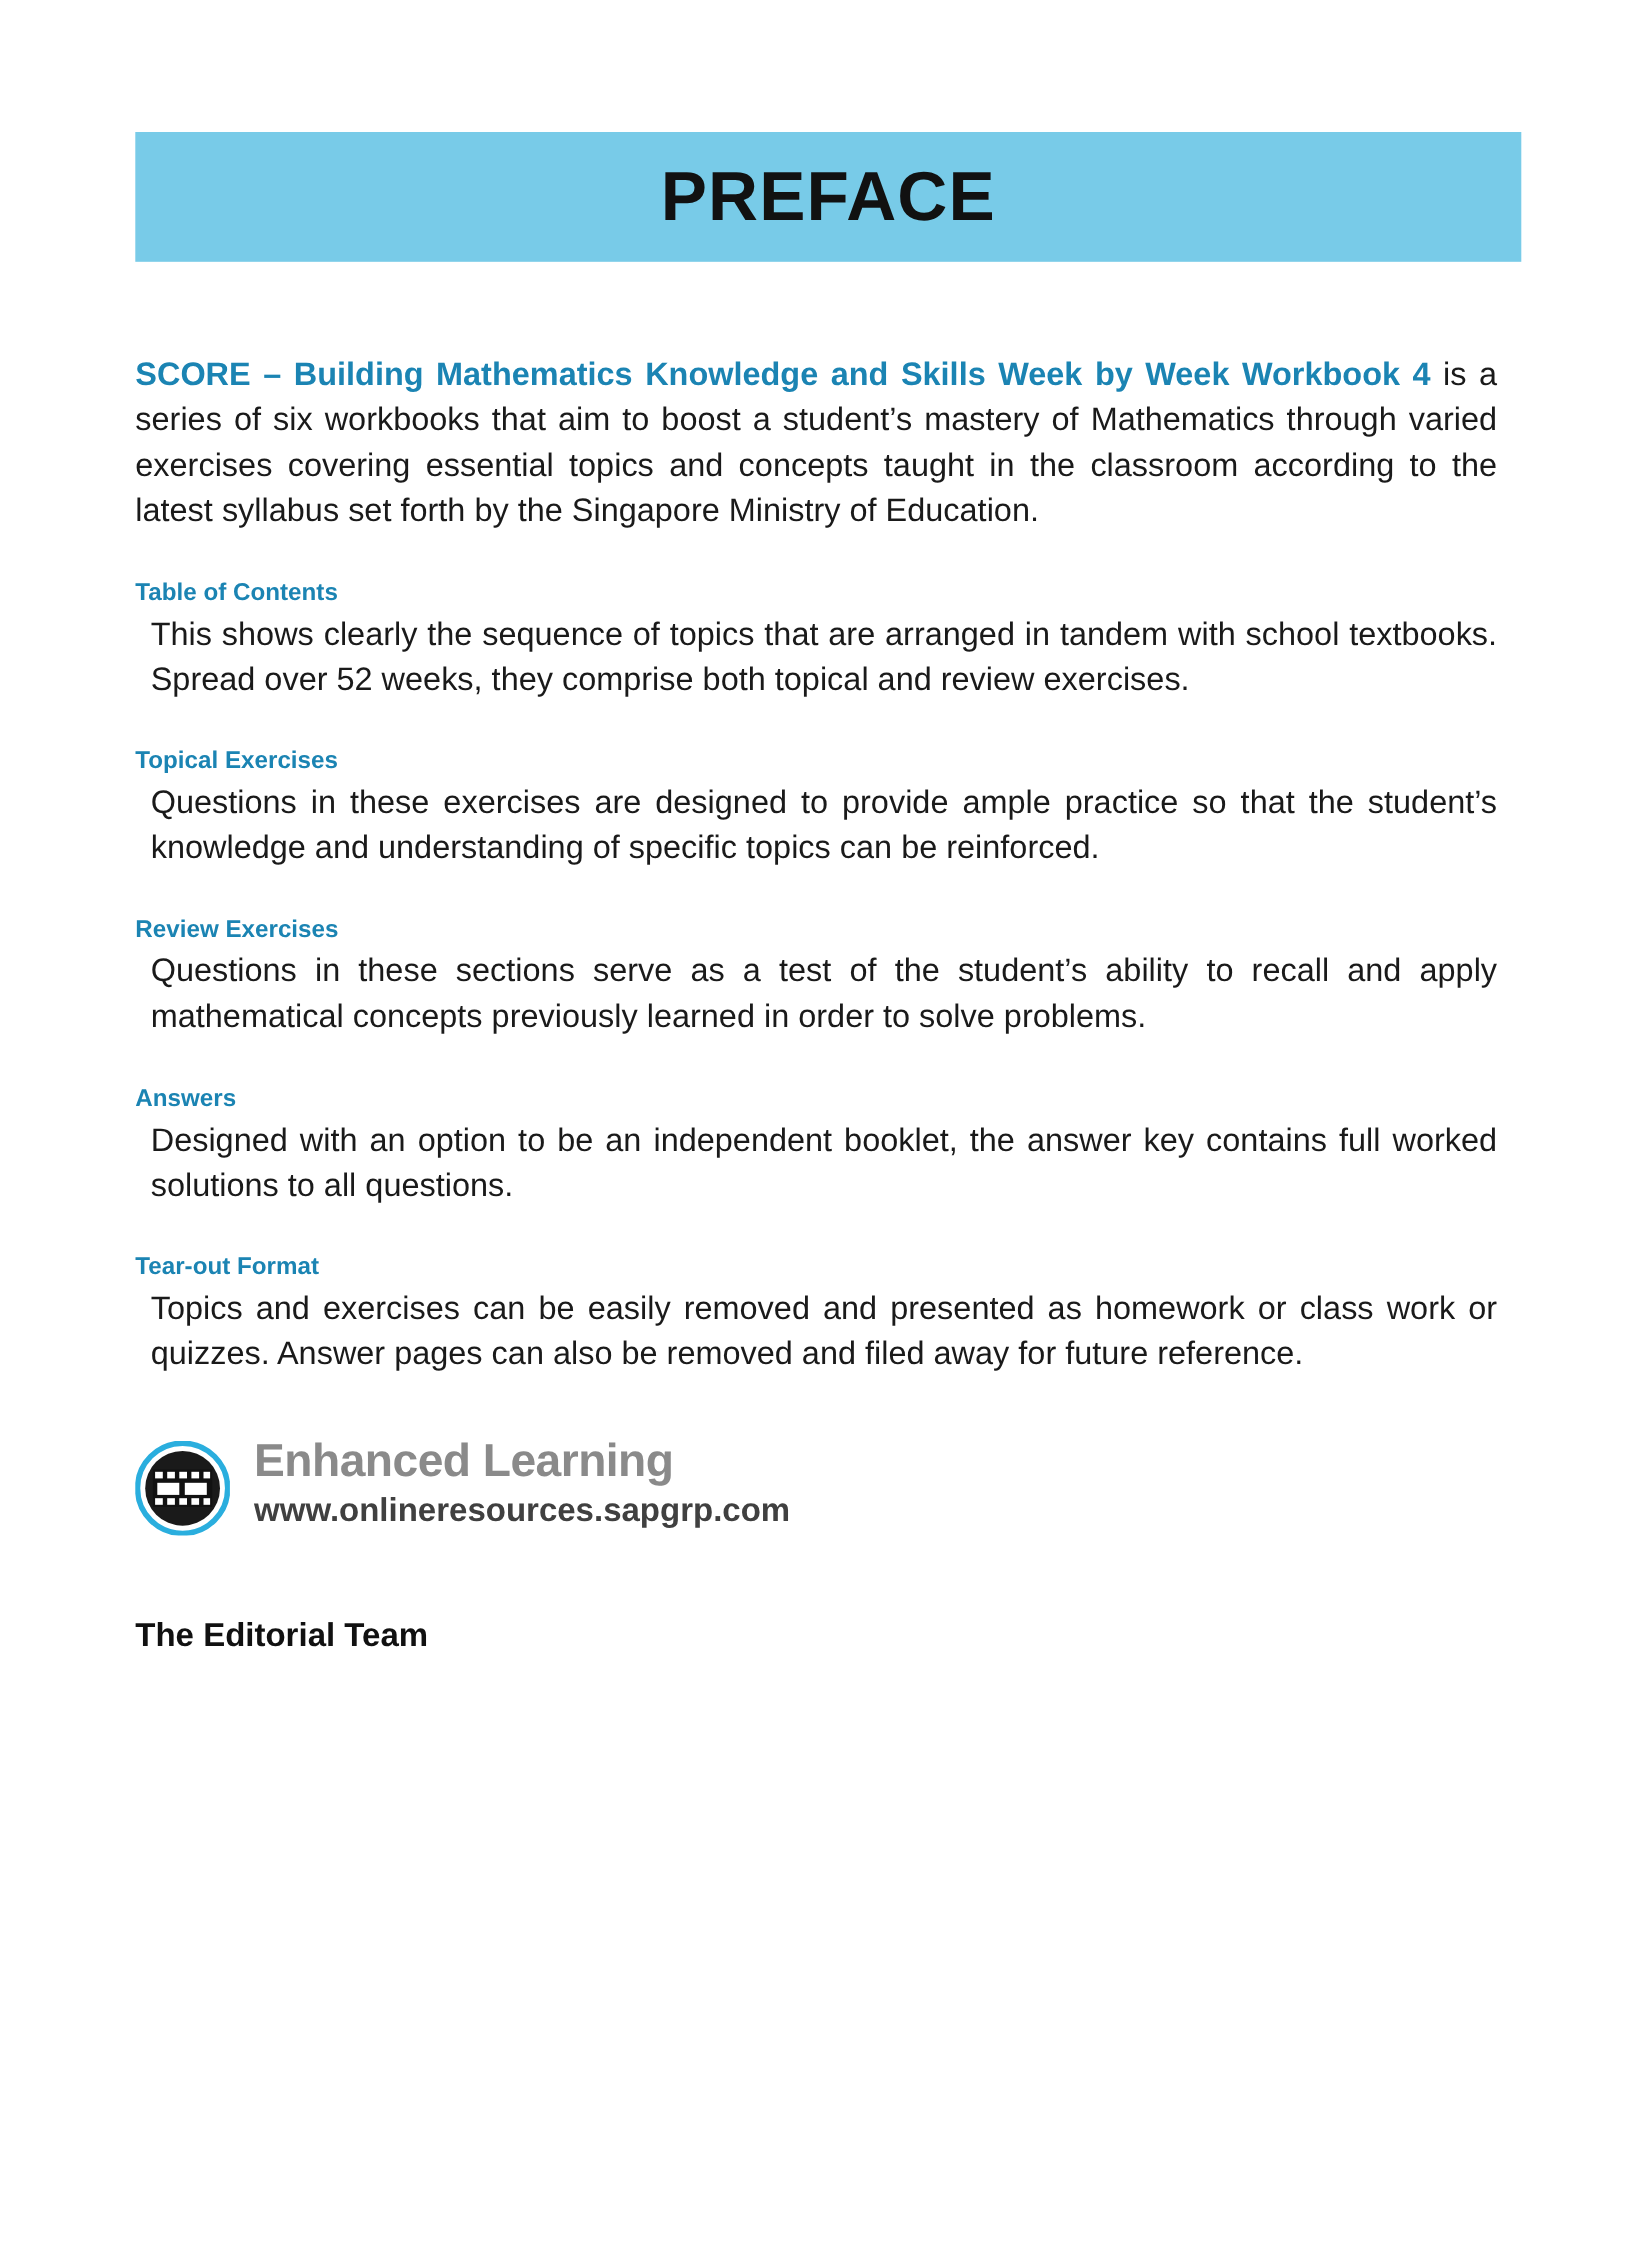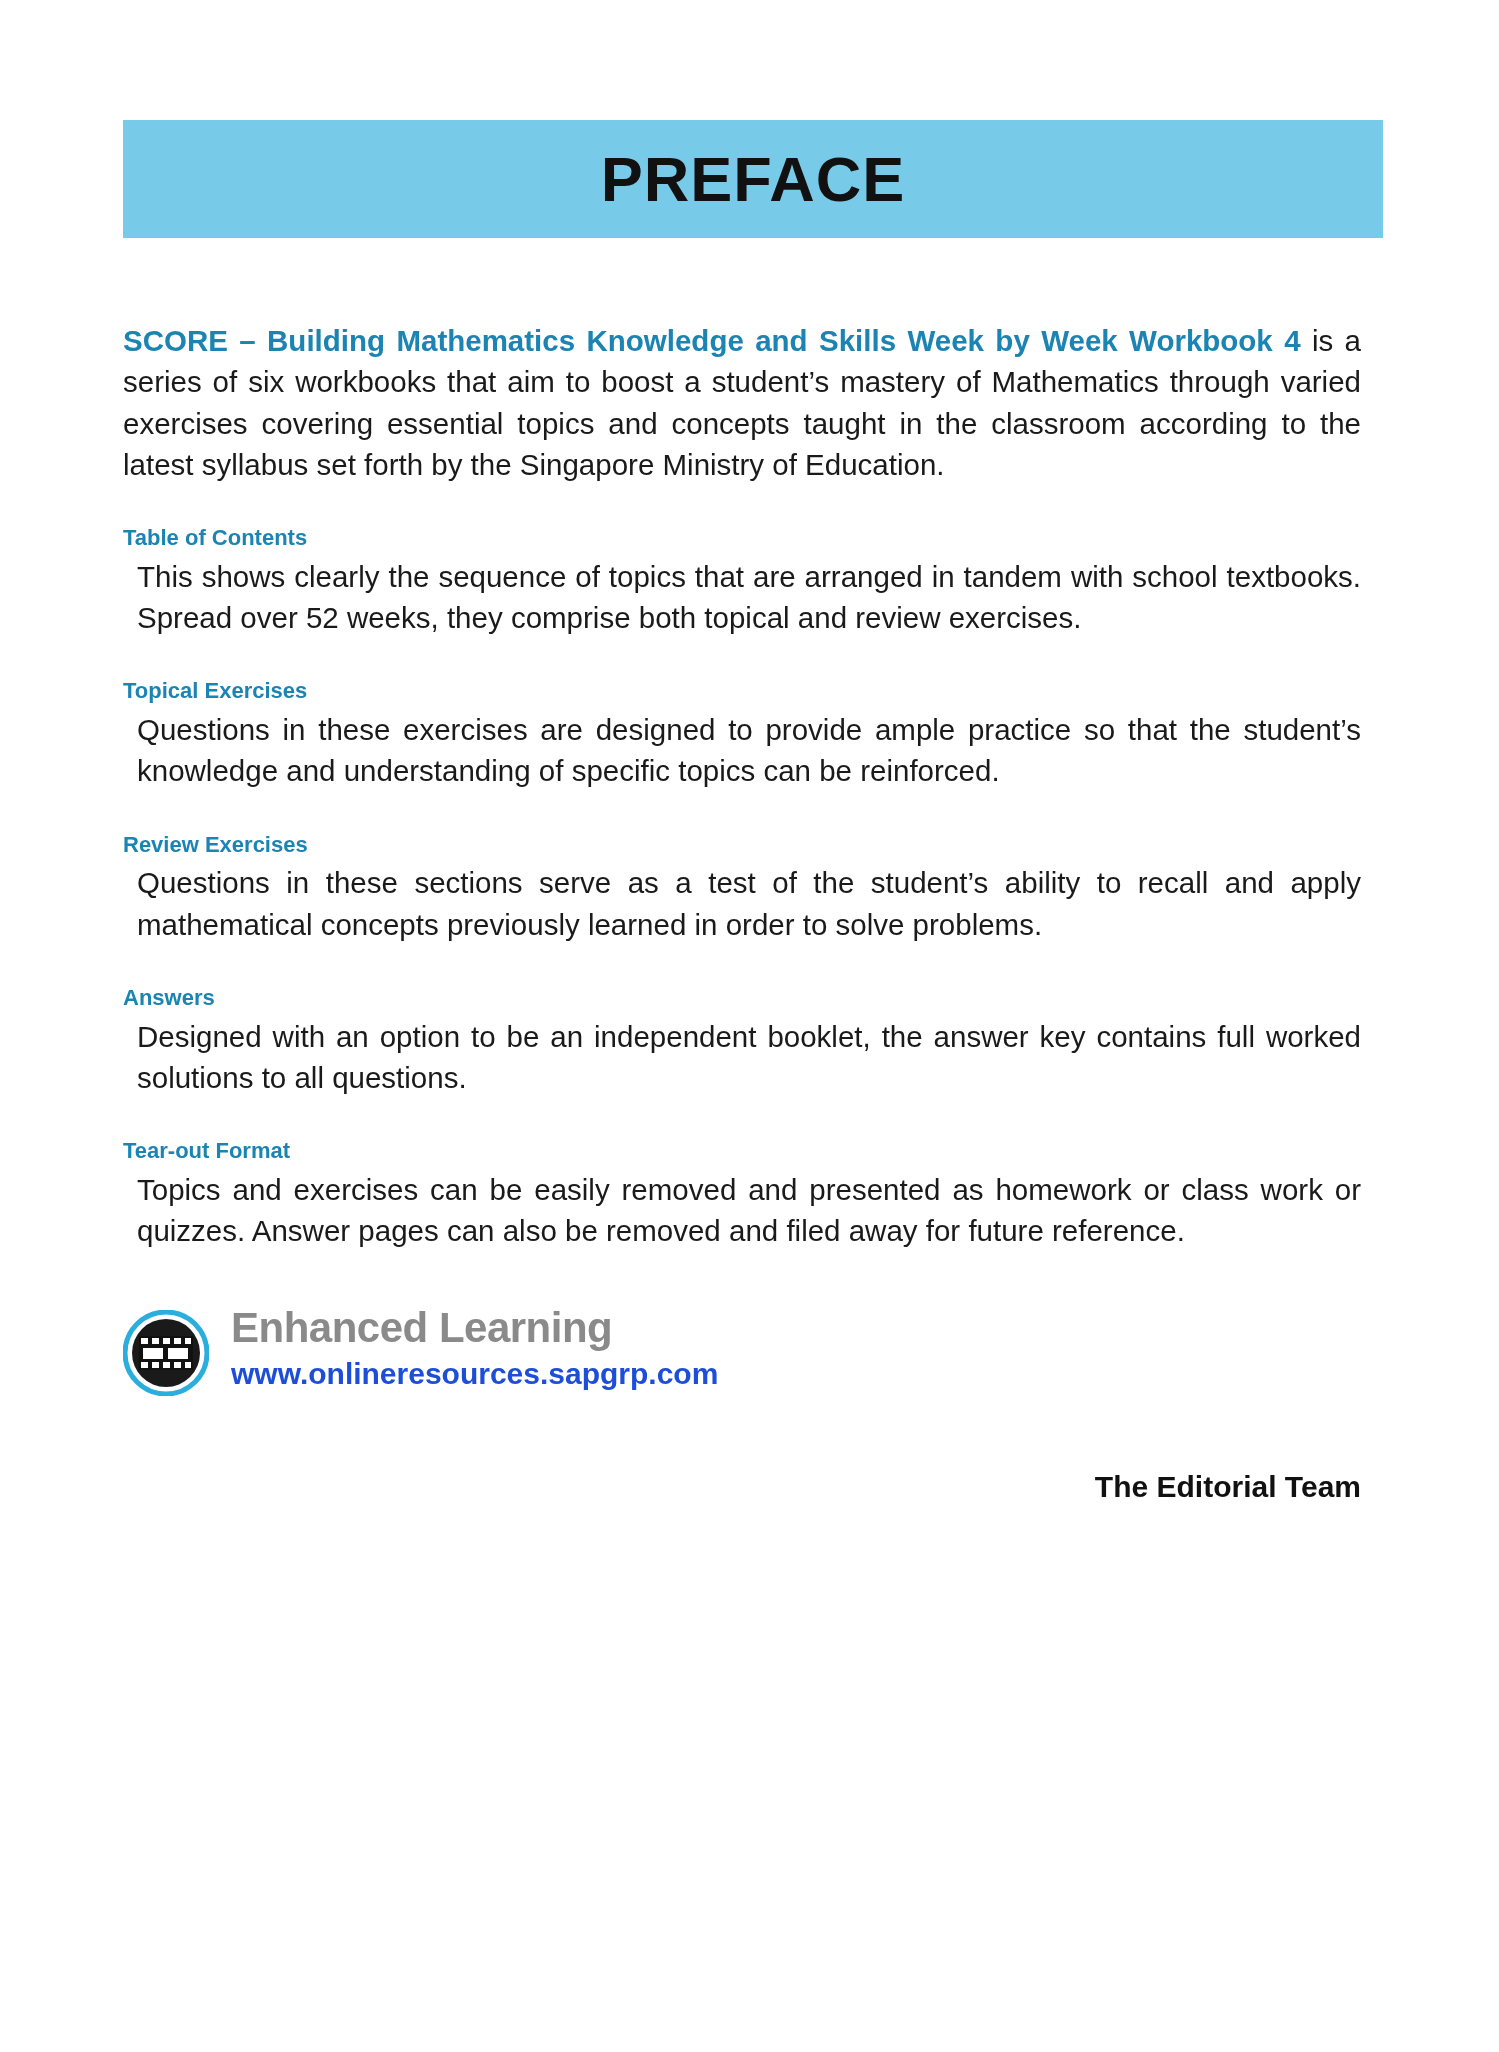--- a/index.html
+++ b/index.html
@@ -99,31 +99,30 @@
     font-weight: bold;
     color: #8a8a8a;
     letter-spacing: -0.5px;
     font-family: "Liberation Sans", sans-serif;
     line-height: 1.05;
     margin: 0;
   }
   .el-url {
     font-size: 30px;
     font-weight: bold;
-    color: #1d4ed8;
+    color: #404040;
     font-family: "Liberation Sans", sans-serif;
     margin: 6px 0 0 0;
     line-height: 1.2;
   }
   .el-text {
     margin-top: 6px;
   }
   .signoff {
     margin-top: 78px;
-    text-align: right;
     font-size: 30px;
     font-weight: bold;
     color: #111111;
     font-family: "Liberation Sans", sans-serif;
     width: 1238px;
   }
 </style>
 </head>
 <body>
 

